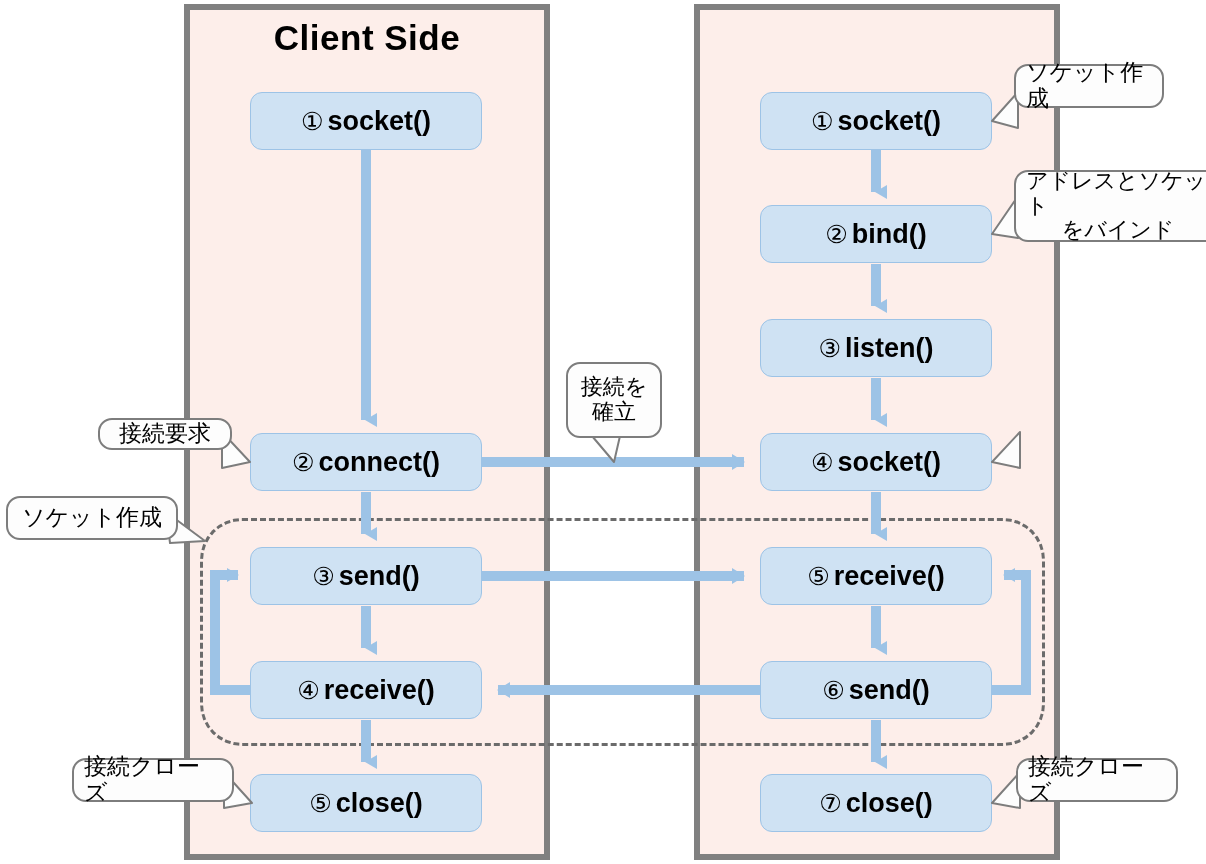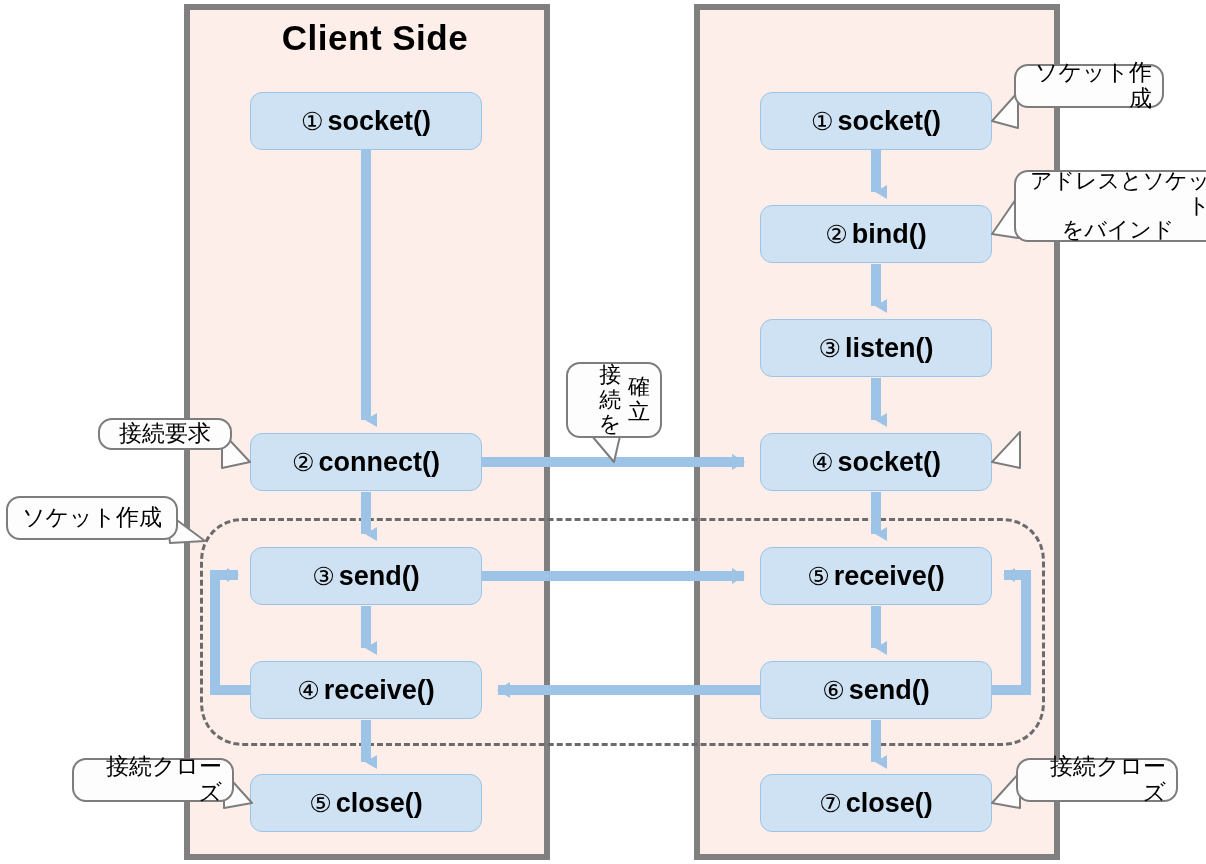--- a/index.html
+++ b/index.html
@@ -17,21 +17,20 @@
     box-sizing:border-box;
   }
   .panel-title{
     position:absolute;
     width:100%;
     text-align:center;
     font-size:35px;
     font-weight:bold;
     color:#000;
     letter-spacing:.5px;
-    padding-left:8px;
   }
 
   
   .pbox{
     position:absolute;
     background:#cfe2f3;
     border:1.5px solid #9dc3e6;
     border-radius:12px;
     box-sizing:border-box;
     display:flex;
@@ -62,21 +61,21 @@
   
   .callout{
     position:absolute;
     background:#fdfdfd;
     border:2px solid #7d7d7d;
     border-radius:14px;
     box-sizing:border-box;
     display:flex;
     align-items:center;
     justify-content:center;
-    text-align:right;
+    text-align:left;
     font-size:23px;
     color:#000;
     line-height:1.12;
     padding:2px 10px;
     z-index:10;
   }
   .callout.two-line{font-size:22px;}
   .tail{position:absolute;z-index:9;}
 </style>
 </head>
@@ -226,18 +225,18 @@
   </div>
 
   <div class="callout" style="left:6px;top:496px;width:172px;height:44px;">
     <span>ソケット作成</span>
   </div>
 
   <div class="callout" style="left:72px;top:758px;width:162px;height:44px;">
     <span>接続クローズ</span>
   </div>
 
-  <div class="callout two-line" style="left:566px;top:362px;width:96px;height:76px;flex-direction:row;">
+  <div class="callout two-line" style="left:566px;top:362px;width:96px;height:76px;flex-direction:column;">
     <span>接続を</span>
     <span>確立</span>
   </div>
 
 </div>
 
 </body></html>

